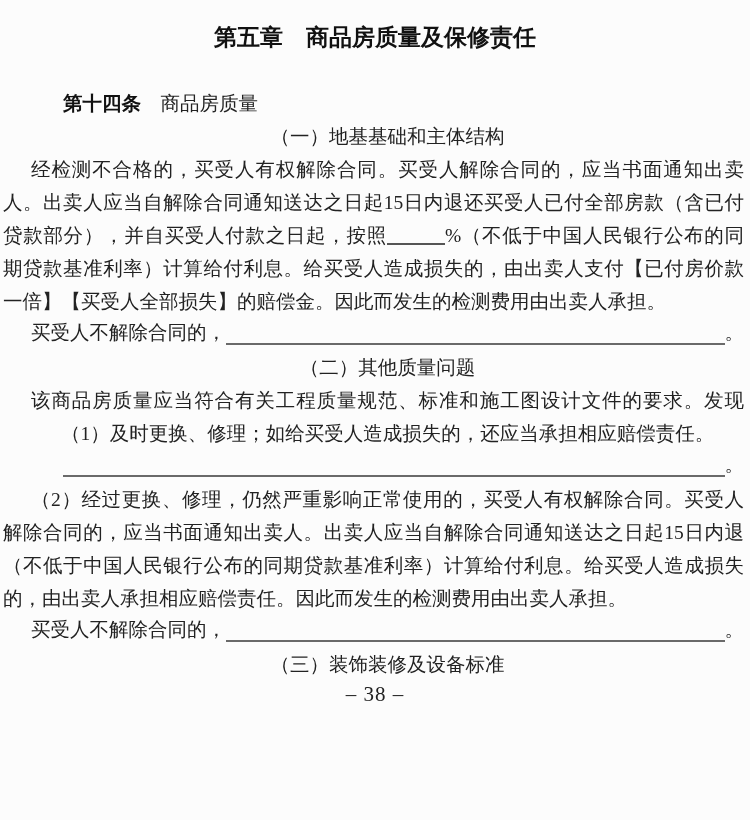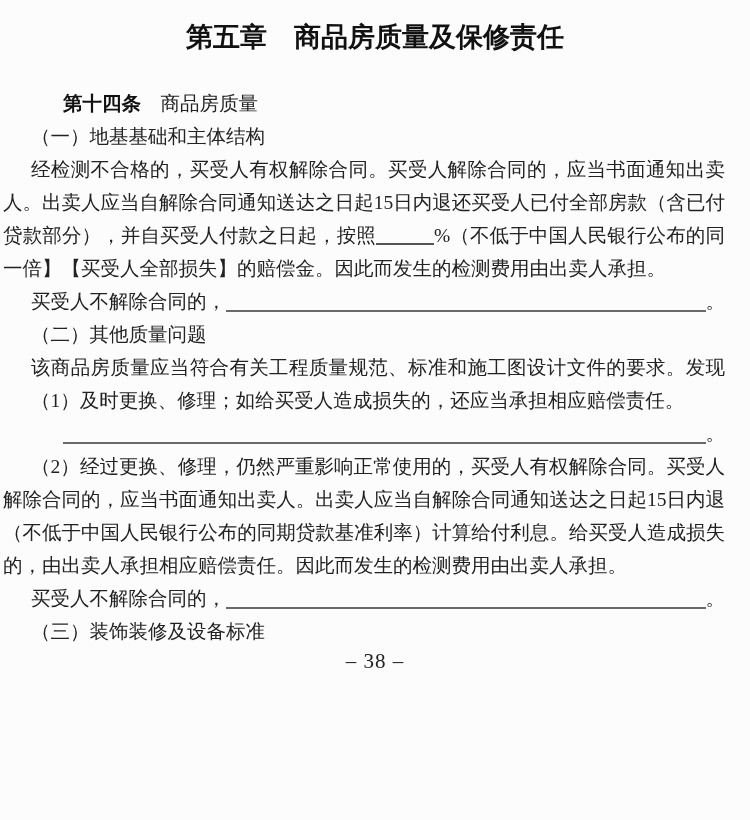--- a/index.html
+++ b/index.html
@@ -8,28 +8,28 @@
     background:#fcfcfc;
     font-family:"Liberation Serif","DejaVu Serif",serif;
     color:#222;
     overflow:hidden;
   }
   .page{position:relative;width:750px;height:820px;}
   .chapter-title{
     margin-top:22px;height:30px;line-height:30px;
     text-align:center;
     font-family:"Liberation Sans","DejaVu Sans",sans-serif;
-    font-weight:700;font-size:27px;color:#111;
+    font-weight:700;font-size:23px;color:#111;
   }
-  .lines{margin-top:35px;padding:0 25px 0 3px;}
+  .lines{margin-top:35px;padding:0 6px 0 3px;}
   .line{height:33px;line-height:33px;font-size:19.5px;white-space:normal;}
   .just{text-align:justify;text-align-last:justify;}
-  .ind-para{padding-left:28px;}
+  .ind-para{padding-left:28px;text-align:center;}
   .ind-big{padding-left:60px;}
-  .flexline{display:flex;}
+  .flexline{display:flex;font-family:Liberation Mono, monospace;}
   .flexline .seg{flex:0 0 auto;}
   .fill{flex:1 1 auto;border-bottom:2px solid #6a6a6a;margin-bottom:6px;}
   .blank{display:inline-block;height:4px;border-bottom:2px solid #555;vertical-align:-3px;}
   .art-label{
     font-family:"Liberation Sans","DejaVu Sans",sans-serif;
     font-weight:700;color:#111;
   }
   .page-number{
     height:26px;line-height:26px;text-align:center;
     font-size:21px;color:#222;letter-spacing:1px;
@@ -40,20 +40,21 @@
 
 <div class="page">
   <div class="chapter-title">第五章　商品房质量及保修责任</div>
 
   <div class="lines">
       <div class="line ind-big"><span class="seg art-label">第十四条</span><span class="seg">　商品房质量</span></div>
       <div class="line ind-para"><span class="seg">（一）地基基础和主体结构</span></div>
       <div class="line ind-para just"><span class="seg">经检测不合格的，买受人有权解除合同。买受人解除合同的，应当书面通知出卖</span></div>
       <div class="line just"><span class="seg">人。出卖人应当自解除合同通知送达之日起15日内退还买受人已付全部房款（含已付</span></div>
       <div class="line just"><span class="seg">贷款部分），并自买受人付款之日起，按照</span><span class="blank" style="width: 58px;"></span><span class="seg">%（不低于中国人民银行公布的同</span></div>
+      <div class="line just"><span class="seg">期贷款基准利率）计算给付利息。给买受人造成损失的，由出卖人支付【已付房价款</span></div>
       <div class="line"><span class="seg">一倍】【买受人全部损失】的赔偿金。因此而发生的检测费用由出卖人承担。</span></div>
       <div class="line ind-para flexline">
         <span class="seg">买受人不解除合同的，</span>
         <span class="fill"></span>
         <span class="seg">。</span>
       </div>
       <div class="line ind-para"><span class="seg">（二）其他质量问题</span></div>
       <div class="line ind-para just"><span class="seg">该商品房质量应当符合有关工程质量规范、标准和施工图设计文件的要求。发现</span></div>
       <div class="line ind-para"><span class="seg">（1）及时更换、修理；如给买受人造成损失的，还应当承担相应赔偿责任。</span></div>
       <div class="line ind-big flexline">

